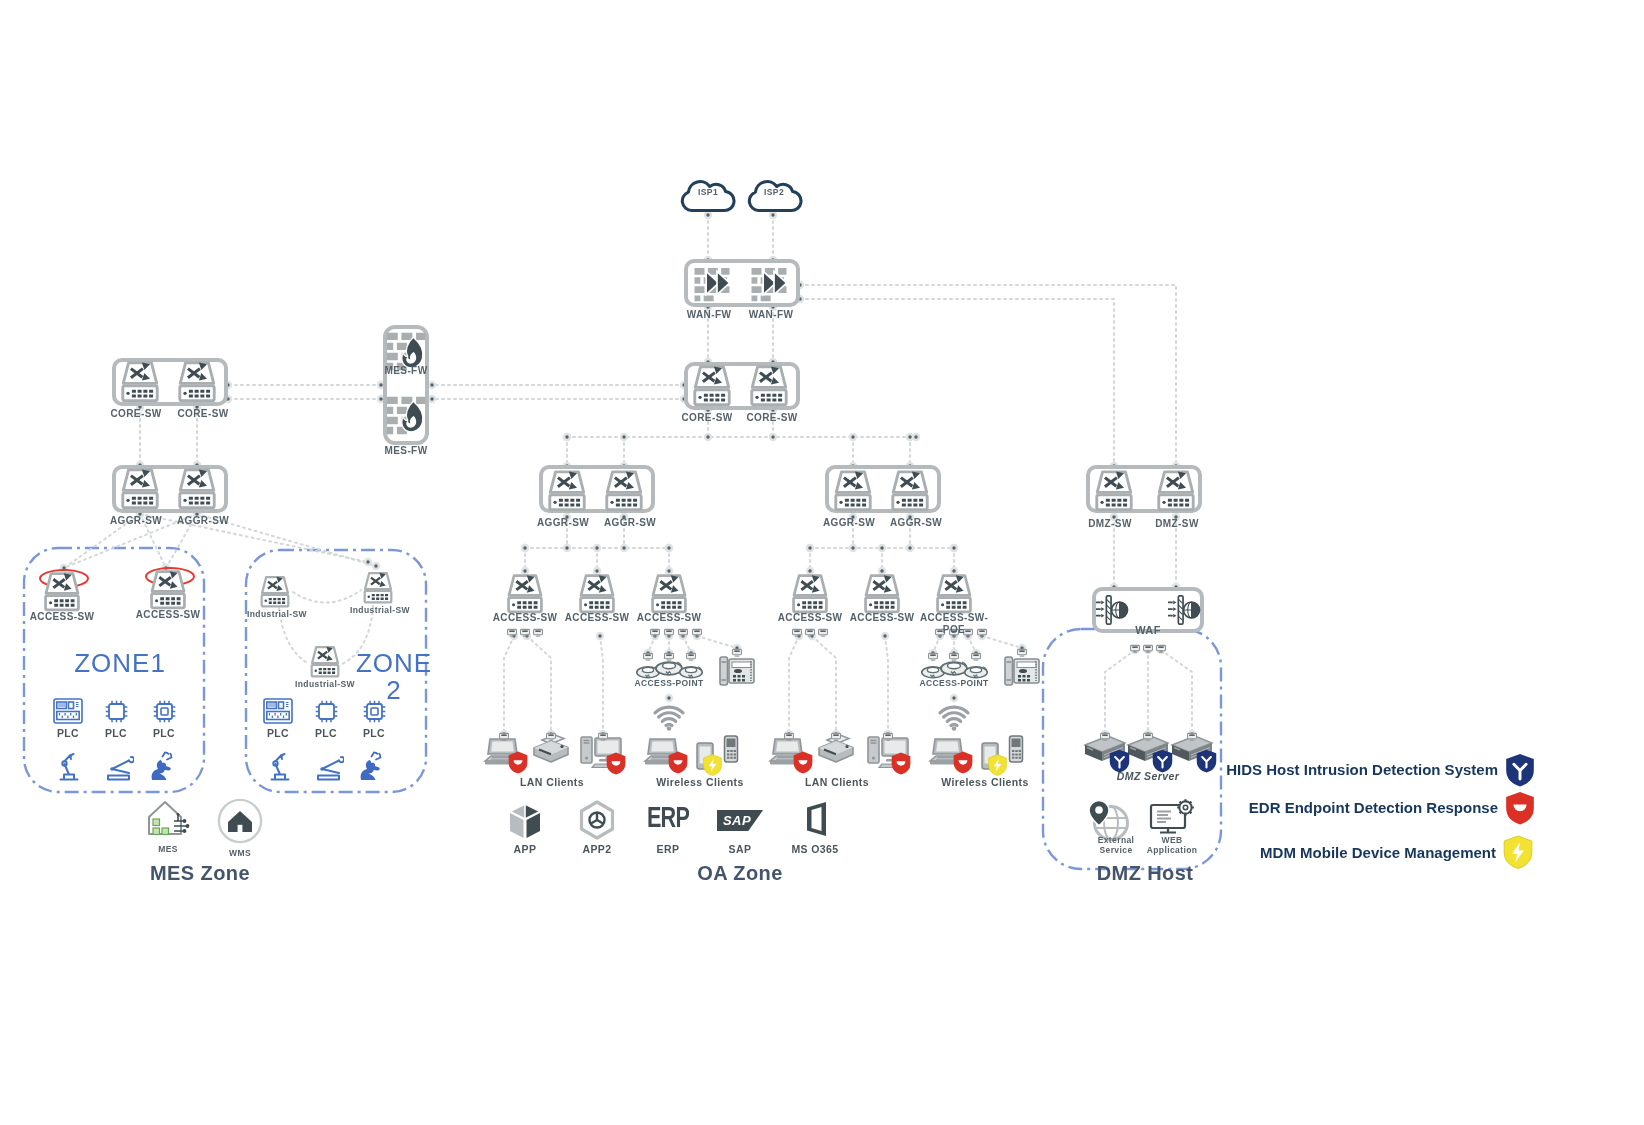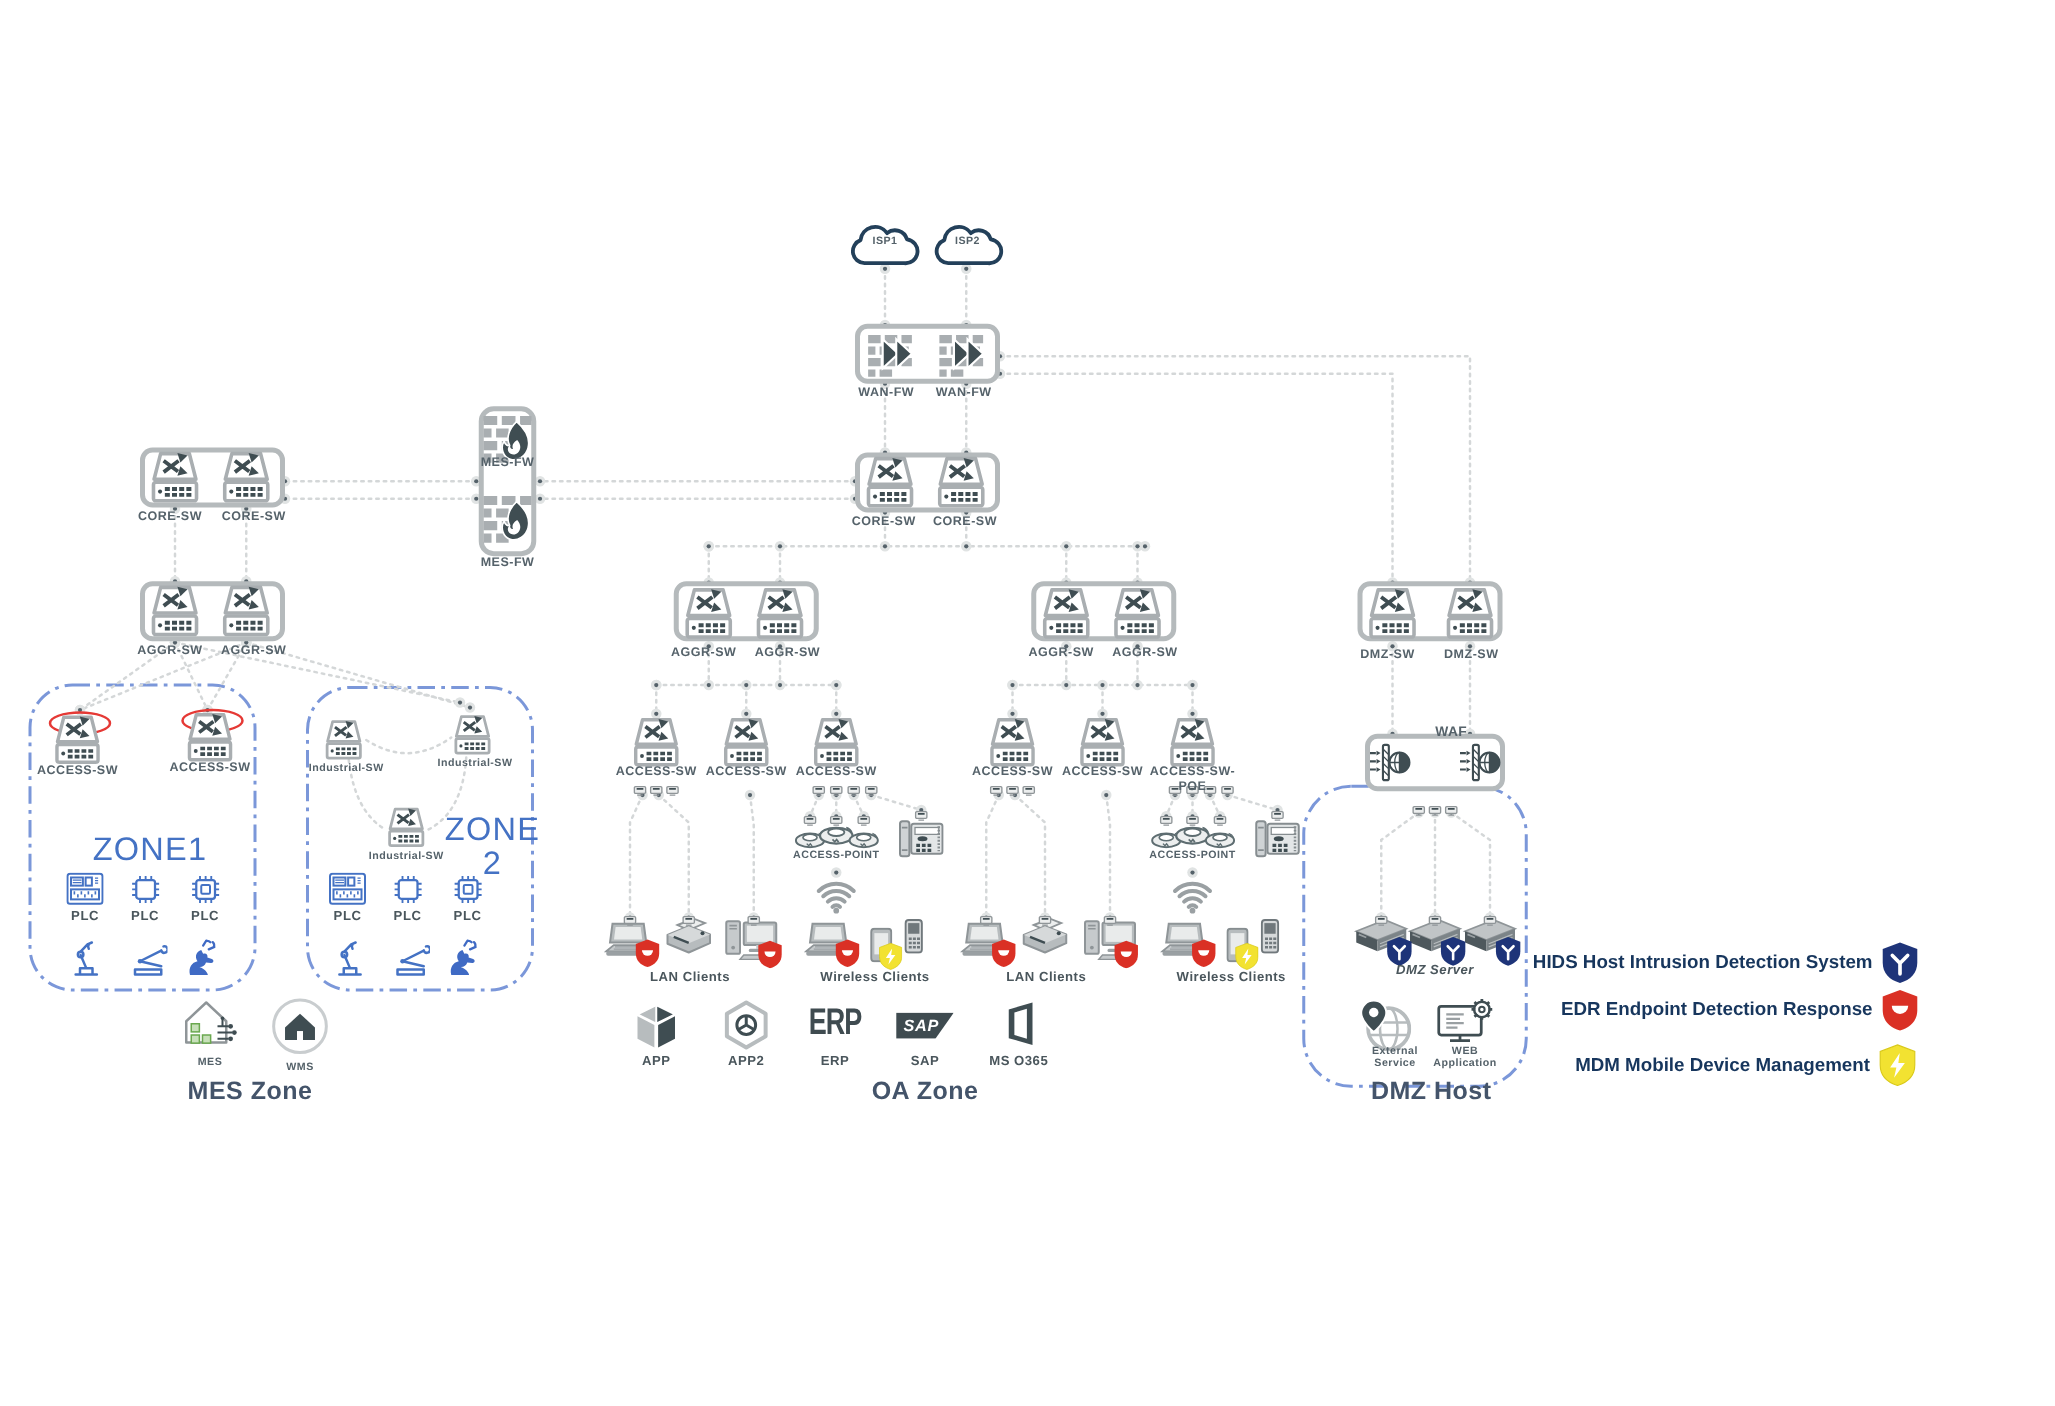--- a/index.html
+++ b/index.html
@@ -1176,21 +1176,21 @@
     <span class="lbl" style="left: 406px; top: 445px;">MES-FW</span>
     <span class="lbl" style="left: 136px; top: 408px;">CORE-SW</span>
     <span class="lbl" style="left: 203px; top: 408px;">CORE-SW</span>
     <span class="lbl" style="left: 136px; top: 515px;">AGGR-SW</span>
     <span class="lbl" style="left: 203px; top: 515px;">AGGR-SW</span>
     <span class="lbl" style="left: 62px; top: 611px;">ACCESS-SW</span>
     <span class="lbl" style="left: 168px; top: 609px;">ACCESS-SW</span>
     <span class="lbl sm" style="left: 277px; top: 610px;">Industrial-SW</span>
     <span class="lbl sm" style="left: 380px; top: 606px;">Industrial-SW</span>
     <span class="lbl sm" style="left: 325px; top: 680px;">Industrial-SW</span>
-    <span class="lbl zone-name" style="left: 120px; top: 650px; margin-top: 16px;">ZONE1</span>
+    <span class="lbl zone-name" style="left: 120px; top: 650px;">ZONE1</span>
     <span class="lbl zone-name wrap" style="left: 394px; top: 650px; width: 80px;">ZONE 2</span>
     <span class="lbl dev" style="left: 68px; top: 727px;">PLC</span>
     <span class="lbl dev" style="left: 116px; top: 727px;">PLC</span>
     <span class="lbl dev" style="left: 164px; top: 727px;">PLC</span>
     <span class="lbl dev" style="left: 278px; top: 727px;">PLC</span>
     <span class="lbl dev" style="left: 326px; top: 727px;">PLC</span>
     <span class="lbl dev" style="left: 374px; top: 727px;">PLC</span>
     <span class="lbl sm" style="left: 168px; top: 845px;">MES</span>
     <span class="lbl sm" style="left: 240px; top: 849px;">WMS</span>
     <span class="lbl zone-title" style="left: 200px; top: 862px;">MES Zone</span>
@@ -1211,20 +1211,20 @@
     <span class="lbl dev" style="left: 700px; top: 776px;">Wireless Clients</span>
     <span class="lbl dev" style="left: 985px; top: 776px;">Wireless Clients</span>
     <span class="lbl dev" style="left: 525px; top: 843px;">APP</span>
     <span class="lbl dev" style="left: 597px; top: 843px;">APP2</span>
     <span class="lbl dev" style="left: 668px; top: 843px;">ERP</span>
     <span class="lbl dev" style="left: 740px; top: 843px;">SAP</span>
     <span class="lbl dev" style="left: 815px; top: 843px;">MS O365</span>
     <span class="lbl zone-title" style="left: 740px; top: 862px;">OA Zone</span>
     <span class="lbl" style="left: 1110px; top: 518px;">DMZ-SW</span>
     <span class="lbl" style="left: 1177px; top: 518px;">DMZ-SW</span>
-    <span class="lbl waf-lbl" style="left: 1148px; top: 580px; margin-left: 13px;">WAF</span>
+    <span class="lbl waf-lbl" style="left: 1148px; top: 624px;">WAF</span>
     <span class="lbl dev" style="left: 1148px; top: 770px; font-style: italic;">DMZ Server</span>
     <span class="lbl sm wrap" style="left: 1116px; top: 836px; width: 56px;">External Service</span>
     <span class="lbl sm wrap" style="left: 1172px; top: 836px; width: 60px;">WEB Application</span>
     <span class="lbl zone-title" style="left: 1145px; top: 862px;">DMZ Host</span>
     <span class="erp-logo" style="left: 668px; top: 804px;">ERP</span>
     <span class="sap-logo" style="left: 740px; top: 810px;">SAP</span>
   </div>
 
 </body></html>

